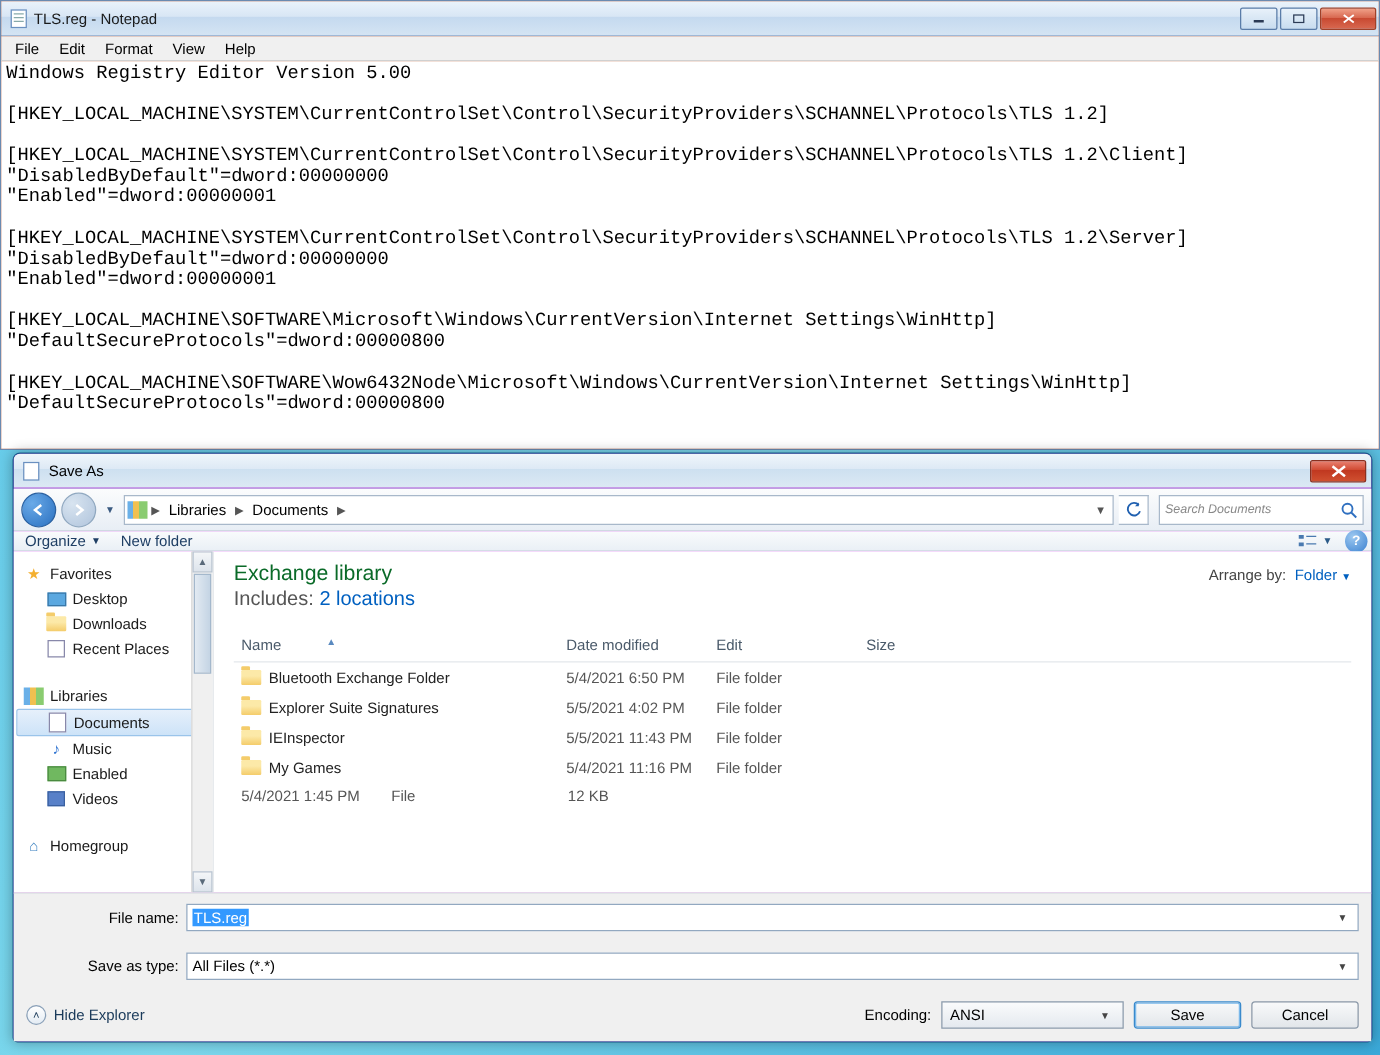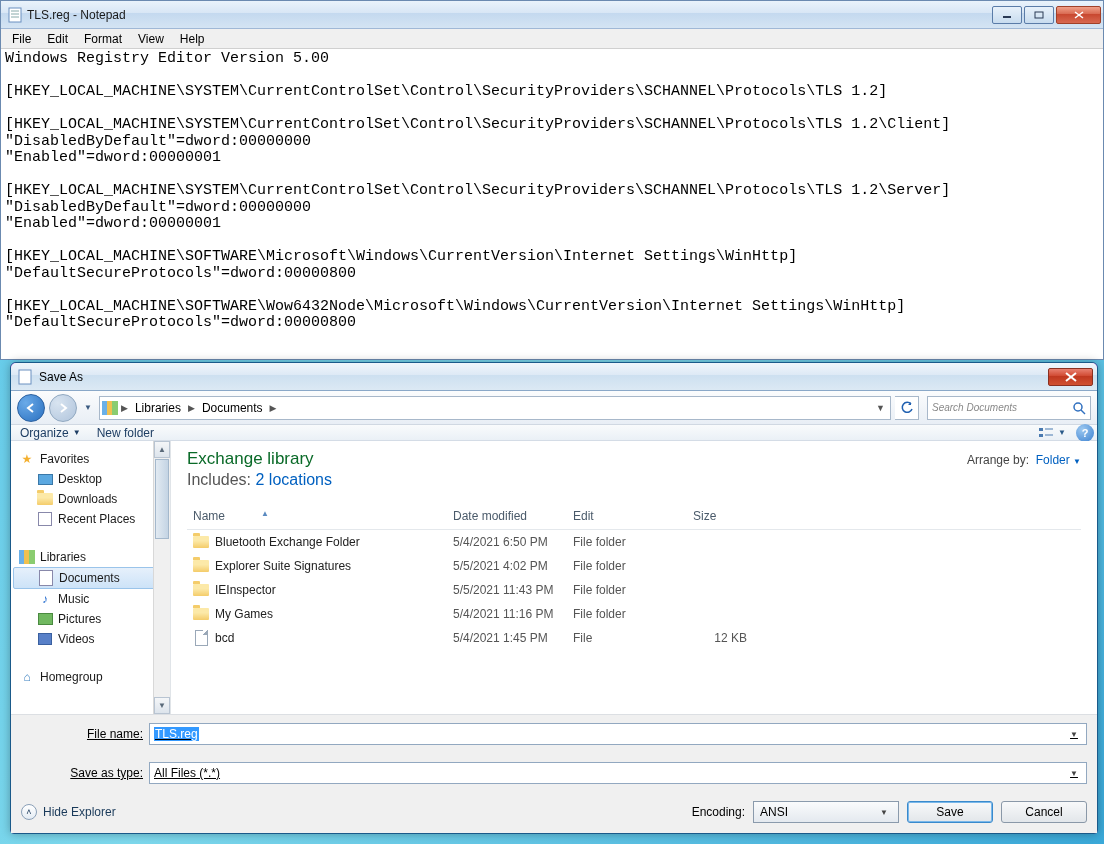--- a/index.html
+++ b/index.html
@@ -64,21 +64,21 @@
 .sa-th.type { width: 120px; }
 .sa-th.size { width: 80px; text-align:left; }
 .sa-row { display: flex; padding: 3px 0; align-items: center; }
 .sa-td { padding: 1px 6px; color: #222; }
 .sa-td.name { width: 260px; display: flex; align-items: center; gap: 6px; }
 .sa-td.date { width: 120px; color: #555; }
 .sa-td.type { width: 120px; color: #555; }
 .sa-td.size { width: 80px; color: #555; text-align:right; padding-right:20px;}
 
 .sa-footer { background: #f0f0f0; border-top: 1px solid #dcdfe3; padding: 8px 10px 10px; }
-.sa-field-row { display: flex; align-items: center; margin-bottom: 17px; text-decoration: underline; }
+.sa-field-row { display: flex; align-items: center; margin-bottom: 17px; }
 .sa-field-label { width: 128px; text-align: right; font-size: 12px; padding-right: 6px; color: #000; }
 .sa-field-input { flex: 1; height: 22px; border: 1px solid #92a8c0; background: #fff; padding: 0 4px; font-size: 12px; display: flex; align-items: center; position: relative; justify-content: flex-end; }
 .sa-field-input.selected-text { }
 .sa-field-input .seltext { background: #3399ff; color: #fff; padding: 0 1px; }
 .sa-field-combo { flex: 1; height: 22px; border: 1px solid #92a8c0; background: #fff; padding: 0 4px; font-size: 12px; display: flex; align-items: center; }
 .sa-combo-arrow { margin-left: auto; width: 16px; height: 18px; display: flex; align-items: center; justify-content: center; font-size: 8px; color: #444; }
 
 .sa-bottom-row { display: flex; align-items: center; margin-top: 14px; }
 .sa-hide-folders { display: flex; align-items: center; gap: 6px; font-size: 12px; color: #1a3a5a; }
 .sa-bottom-right { margin-left: auto; display: flex; align-items: center; gap: 8px; }
@@ -281,21 +281,21 @@
             <span>Documents</span>
           </div>
         <div class="sa-side-item">
             <span class="ico ico-music">♪</span>
             <span>Music</span>
           </div>
         <div class="sa-side-item">
             <span class="ico">
               <span class="ico-pic"></span>
             </span>
-            <span>Pictures</span>
+            <span>Enabled</span>
           </div>
         <div class="sa-side-item">
             <span class="ico">
               <span class="ico-vid"></span>
             </span>
             <span>Videos</span>
           </div>
       </div>
       <div class="sa-side-group">
         <div class="sa-side-header">
@@ -369,26 +369,20 @@
                 <span class="ico">
                   <span class="ico-folder"></span>
                 </span>
                 <span>My Games</span>
               </div>
               <div class="sa-td date">5/4/2021 11:16 PM</div>
               <div class="sa-td type">File folder</div>
               <div class="sa-td size"></div>
             </div>
             <div class="sa-row">
-              <div class="sa-td name">
-                <span class="ico">
-                  <span class="ico-file"></span>
-                </span>
-                <span>bcd</span>
-              </div>
               <div class="sa-td date">5/4/2021 1:45 PM</div>
               <div class="sa-td type">File</div>
               <div class="sa-td size">12 KB</div>
             </div>
           </div>
       </div>
     </div>
   </div>
 
   <div class="sa-footer">

